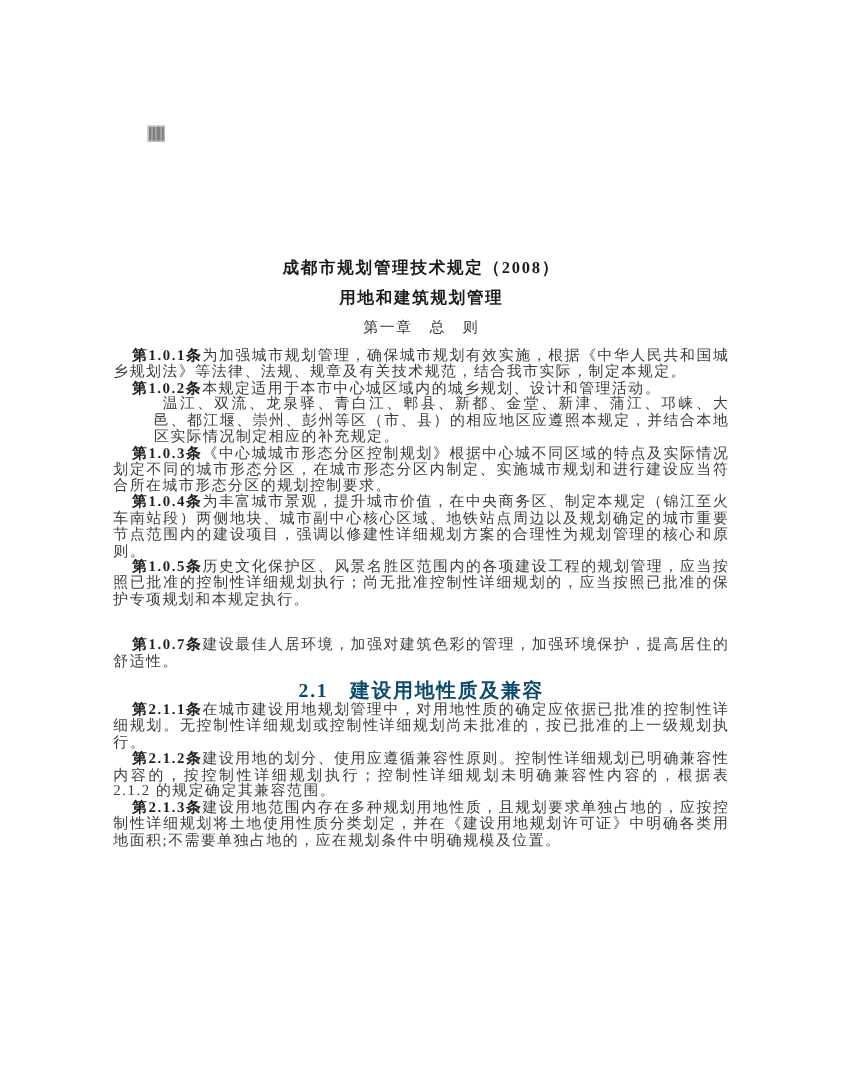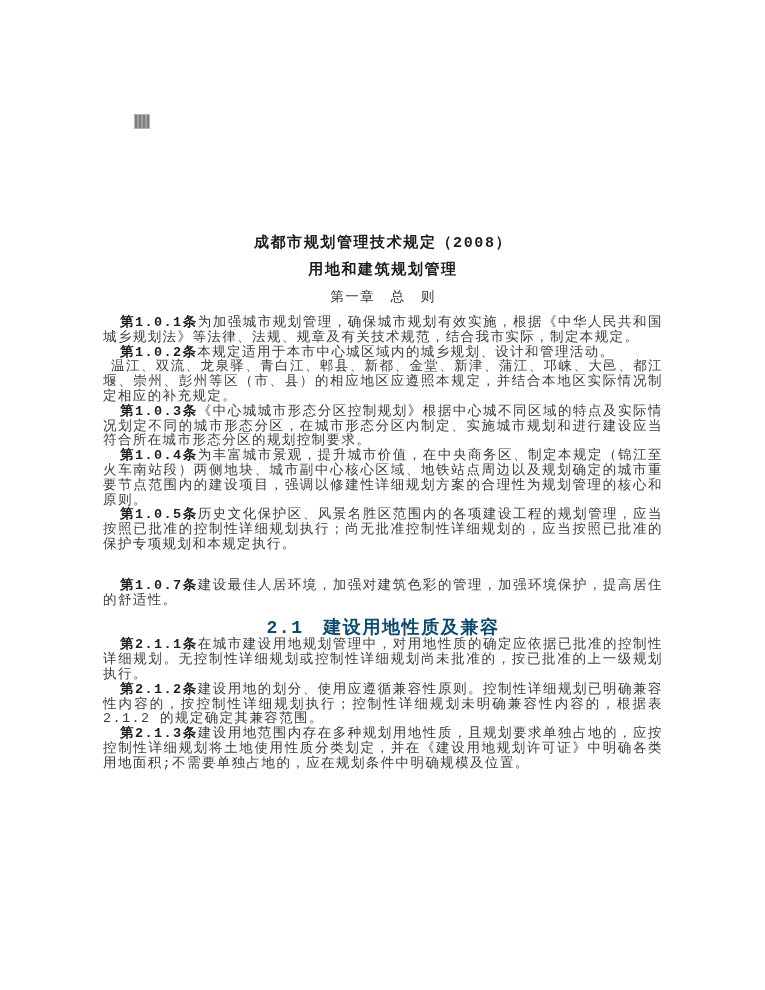--- a/index.html
+++ b/index.html
@@ -6,21 +6,20 @@
   body {
     width: 765px; height: 990px;
     background: #ffffff;
     font-family: "Liberation Serif", "DejaVu Serif", serif;
   }
   .page {
     position: relative;
     width: 765px; height: 940px;
     background: #ffffff;
     overflow: hidden;
-    font-family: Liberation Mono, monospace;
   }
   .img-ph {
     position: absolute;
     left: 134px; top: 114px;
     width: 14px; height: 13px;
     background: repeating-linear-gradient(90deg, #7e7e7e 0 2px, #a0a0a0 2px 4px);
     border: 1px solid #b5b5b5;
   }
   .doc {
     position: absolute;
@@ -36,21 +35,21 @@
     text-align: center;
     text-indent: 0;
     letter-spacing: 1.6px;
   }
   .doc h1 { font-size: 15px; line-height: 18px; color: #1c1c1c; font-weight: bold; margin: 0 0 9px; }
   .doc h2 { font-size: 15px; line-height: 18px; color: #1c1c1c; font-weight: bold; margin: 0 0 10px; }
   .doc h3 { font-size: 13.5px; line-height: 16px; color: #333333; font-weight: normal; margin: 0 0 10px; }
   .doc h3.ch2 { margin: 8px 0 0; }
   .doc h4.sec { font-size: 18px; line-height: 16px; color: #0c4a6e; font-weight: bold; margin: 12px 0 2px; }
   .doc p { margin: 0; text-indent: 17px; }
-  .doc p.cont { text-indent: 8px; }
+  .doc p.cont { text-indent: 8px; margin-left: 37px; }
   .doc p.gap-above { margin-top: 26px; }
   .num { font-weight: bold; color: #1e1e1e; }
 </style>
 </head>
 <body>
 
 <div class="page">
 
   <div class="img-ph"></div>
 

